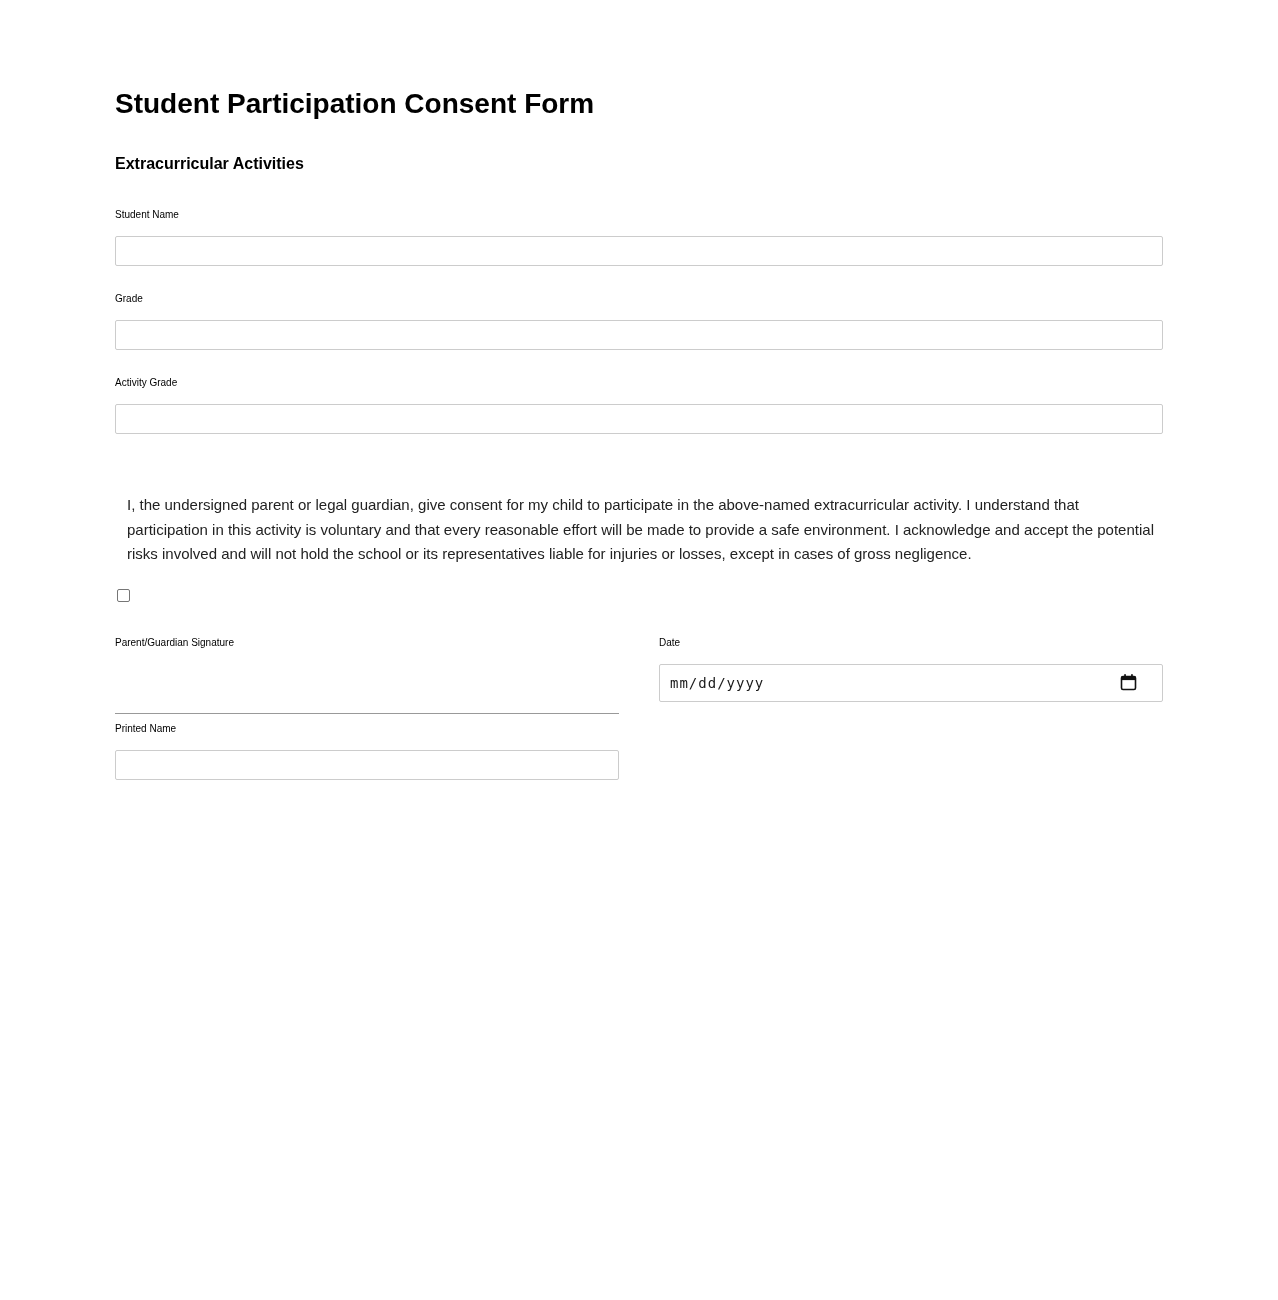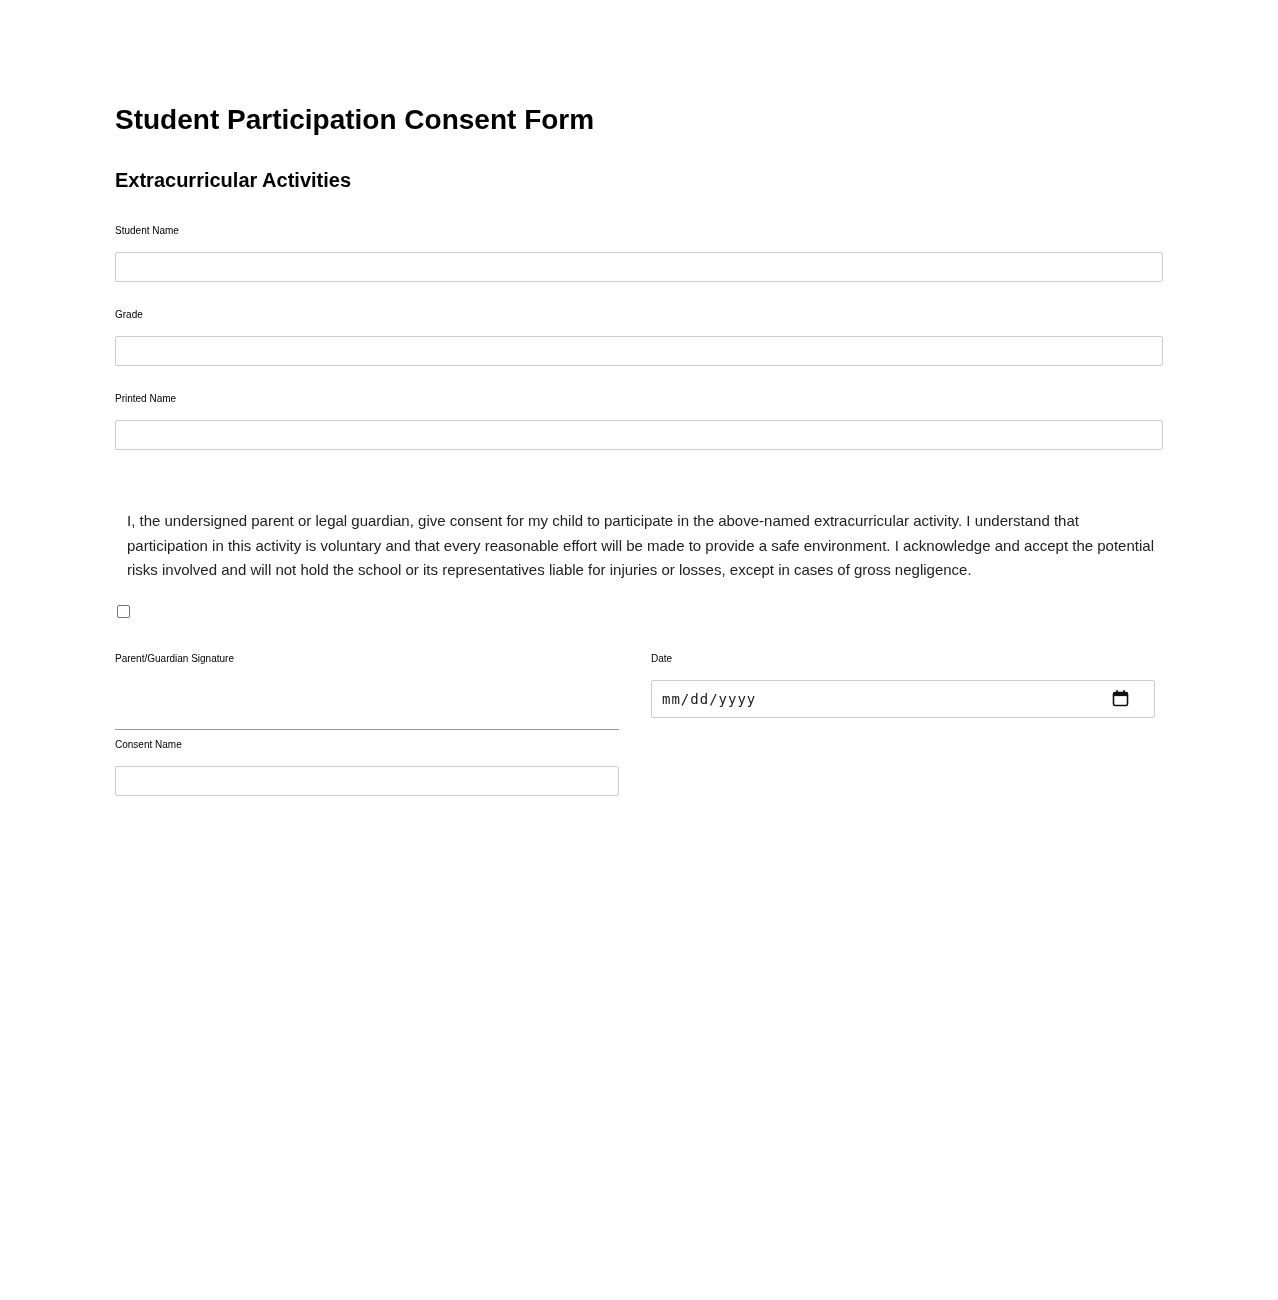--- a/index.html
+++ b/index.html
@@ -19,24 +19,24 @@
   .content {
     width: 1048px;
     margin: 0 auto;
     padding-top: 88px;
   }
   h1.title {
     font-size: 28px;
     line-height: 32px;
     font-weight: bold;
     color: #000000;
-    margin: 16px 0 32px 0;
+    margin: 0 0 32px 0;
   }
   h2.subtitle {
-    font-size: 20px;
+    font-size: 16px;
     line-height: 24px;
     font-weight: bold;
     color: #000000;
     margin: 4px 0 30px 0;
   }
   .field-label {
     display: block;
     font-size: 10px;
     line-height: 18px;
     color: #000000;
@@ -81,21 +81,21 @@
     cursor: pointer;
   }
   .checkbox-label {
     font-size: 15px;
     line-height: 18px;
     color: #111111;
     cursor: default;
   }
   .sig-row {
     display: flex;
-    gap: 32px;
+    gap: 40px;
     margin-top: 32px;
   }
   .sig-col, .date-col {
     width: 504px;
     flex: none;
   }
   .signature-area {
     height: 50px;
     border-bottom: 1px solid #999999;
   }
@@ -142,36 +142,36 @@
       <label class="field-label">Student Name</label>
       <input type="text" class="text-input" value="" style="">
     </div>
 
     <div class="field">
       <label class="field-label">Grade</label>
       <input type="text" class="text-input" value="" style="">
     </div>
 
     <div class="field">
-      <label class="field-label">Printed Name</label>
+      <label class="field-label">Activity Grade</label>
       <input type="text" class="text-input" value="" style="">
     </div>
 
     <p class="consent-paragraph">I, the undersigned parent or legal guardian, give consent for my child to participate in the above-named extracurricular activity. I understand that participation in this activity is voluntary and that every reasonable effort will be made to provide a safe environment. I acknowledge and accept the potential risks involved and will not hold the school or its representatives liable for injuries or losses, except in cases of gross negligence.</p>
 
     <div class="checkbox-row">
       <input type="checkbox" class="checkbox-box" style="">
     </div>
 
     <div class="sig-row">
 
       <div class="sig-col">
         <label class="field-label">Parent/Guardian Signature</label>
         <div class="signature-area"></div>
-        <label class="field-label printed-name-label">Consent Name</label>
+        <label class="field-label printed-name-label">Printed Name</label>
         <input type="text" class="text-input" value="" style="">
       </div>
 
       <div class="date-col">
         <label class="field-label">Date</label>
         <div class="date-input">
           <span class="date-placeholder">mm/dd/yyyy</span>
           <svg class="calendar-icon" viewBox="0 0 17 17">
             <rect x="1.5" y="2.5" width="14" height="13" rx="1.5" fill="none" stroke="#111111" stroke-width="1.6"></rect>
             <rect x="1.5" y="2.5" width="14" height="3.6" fill="#111111"></rect>

